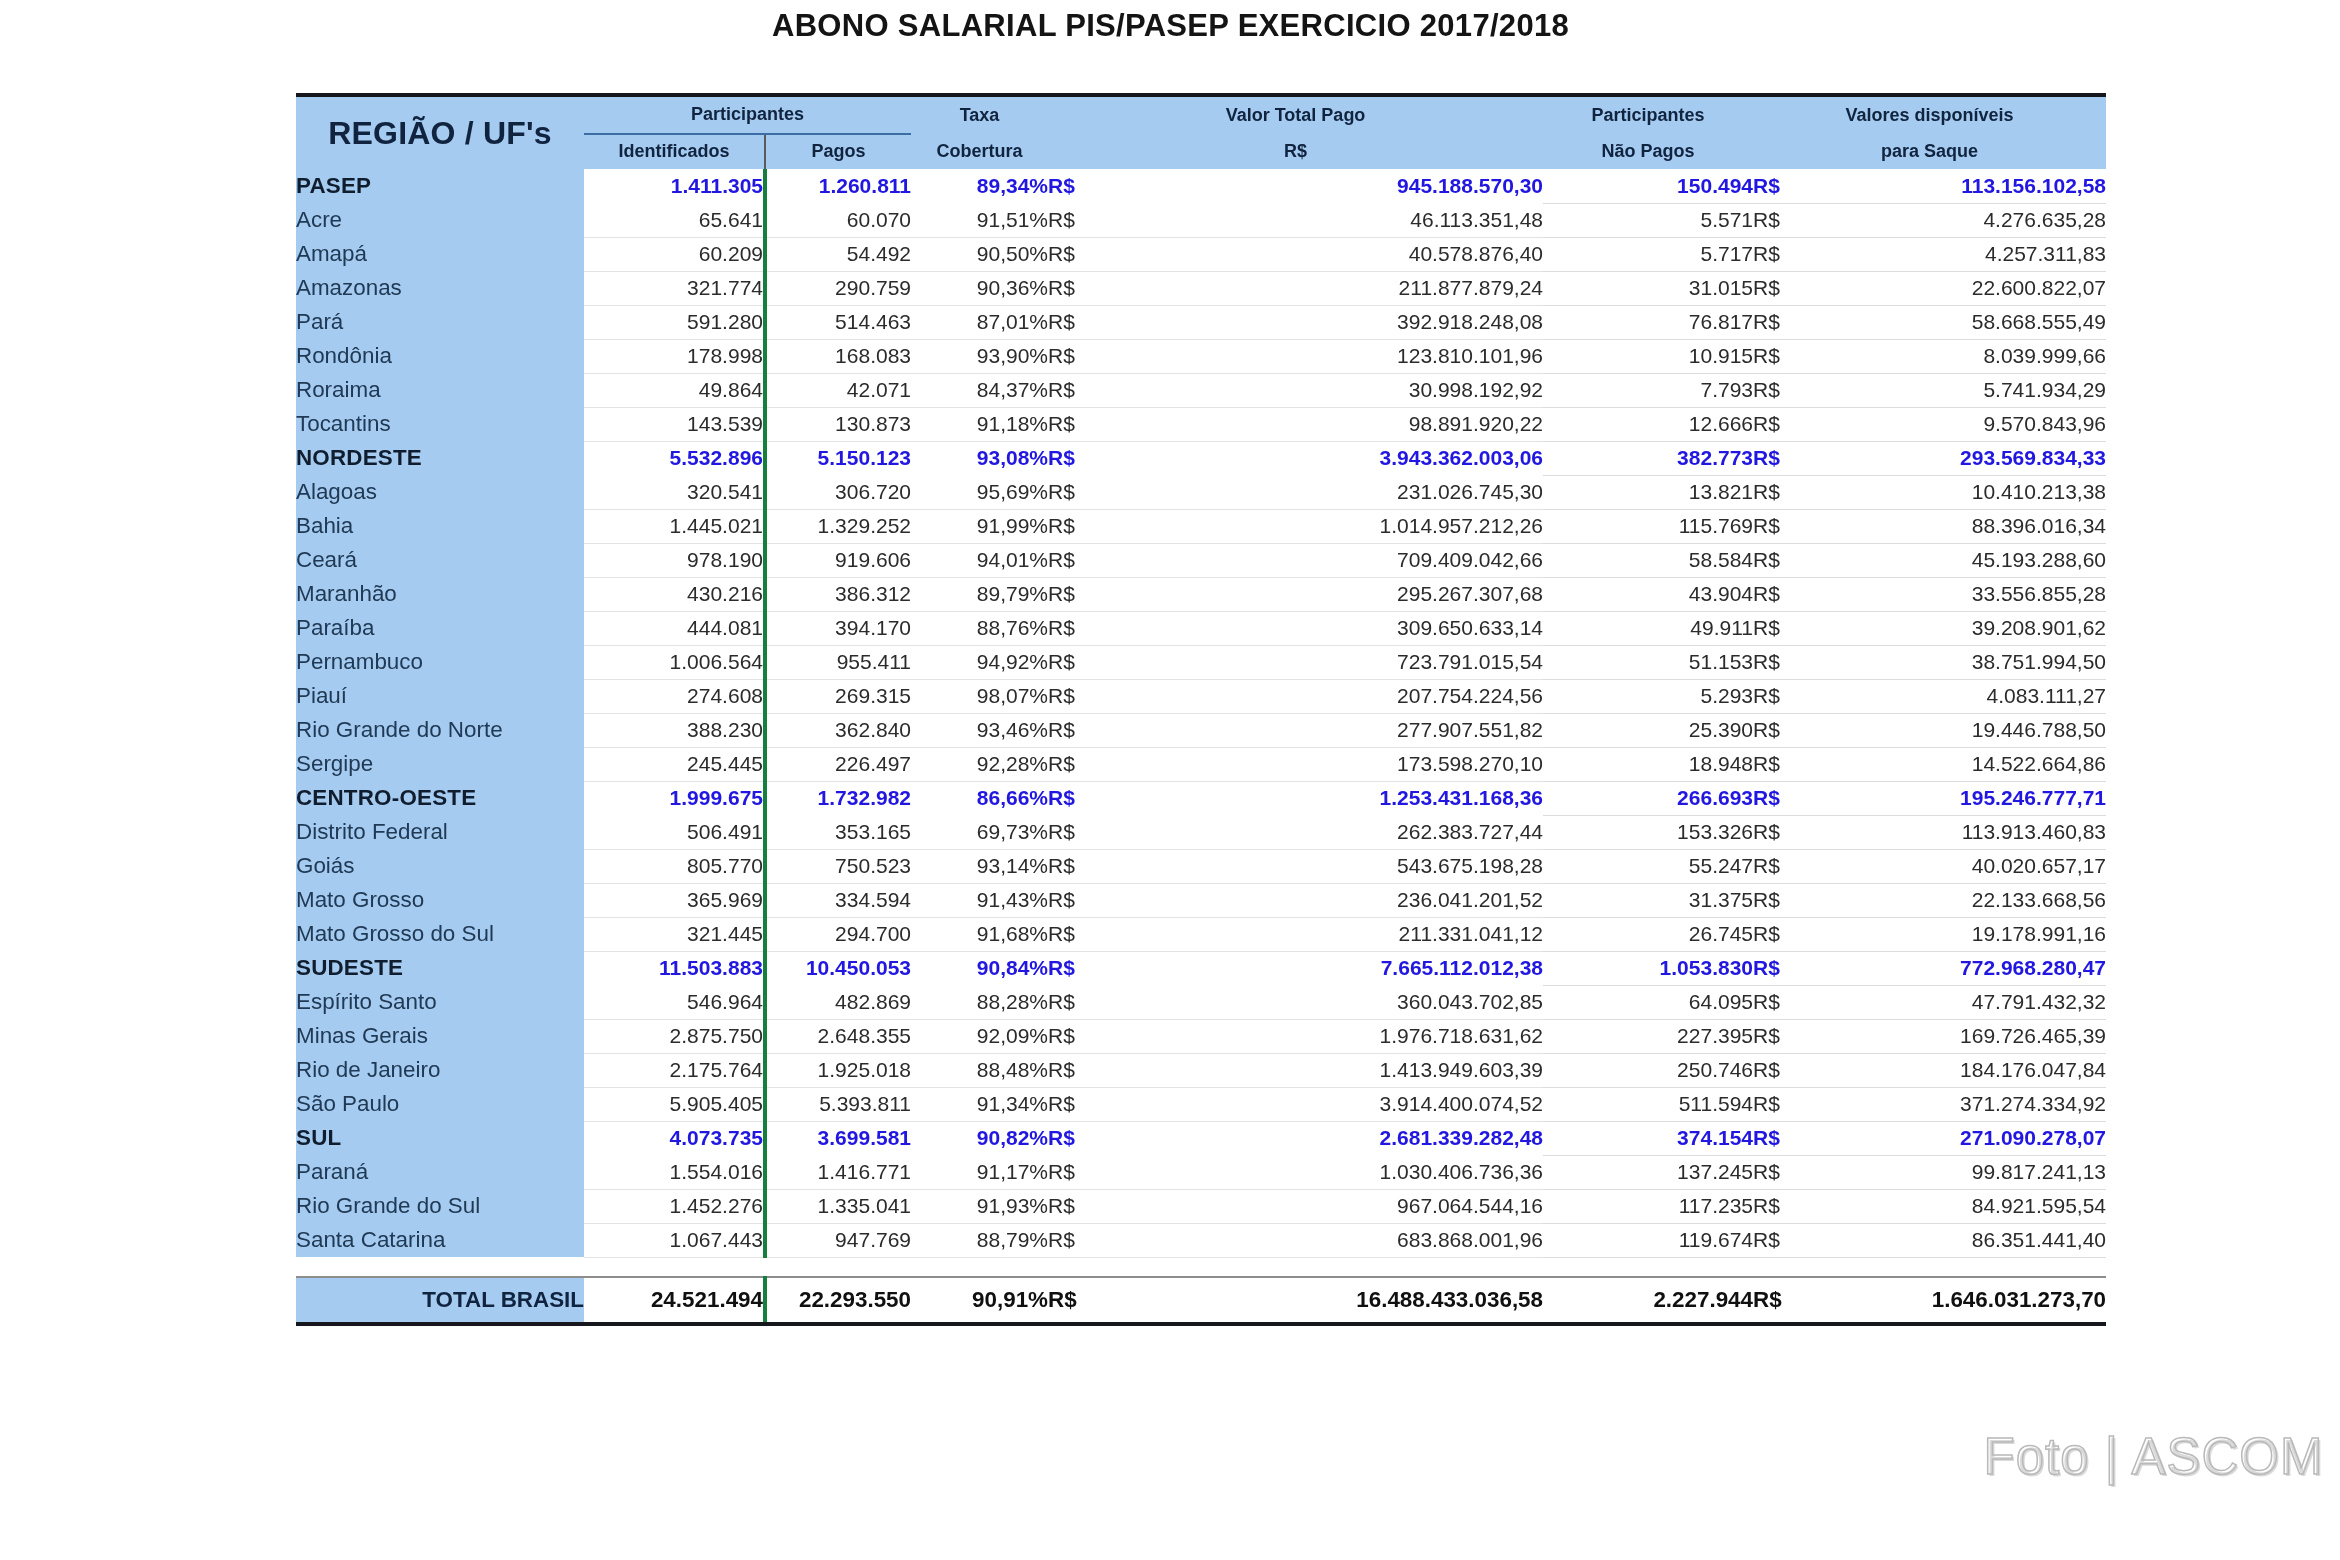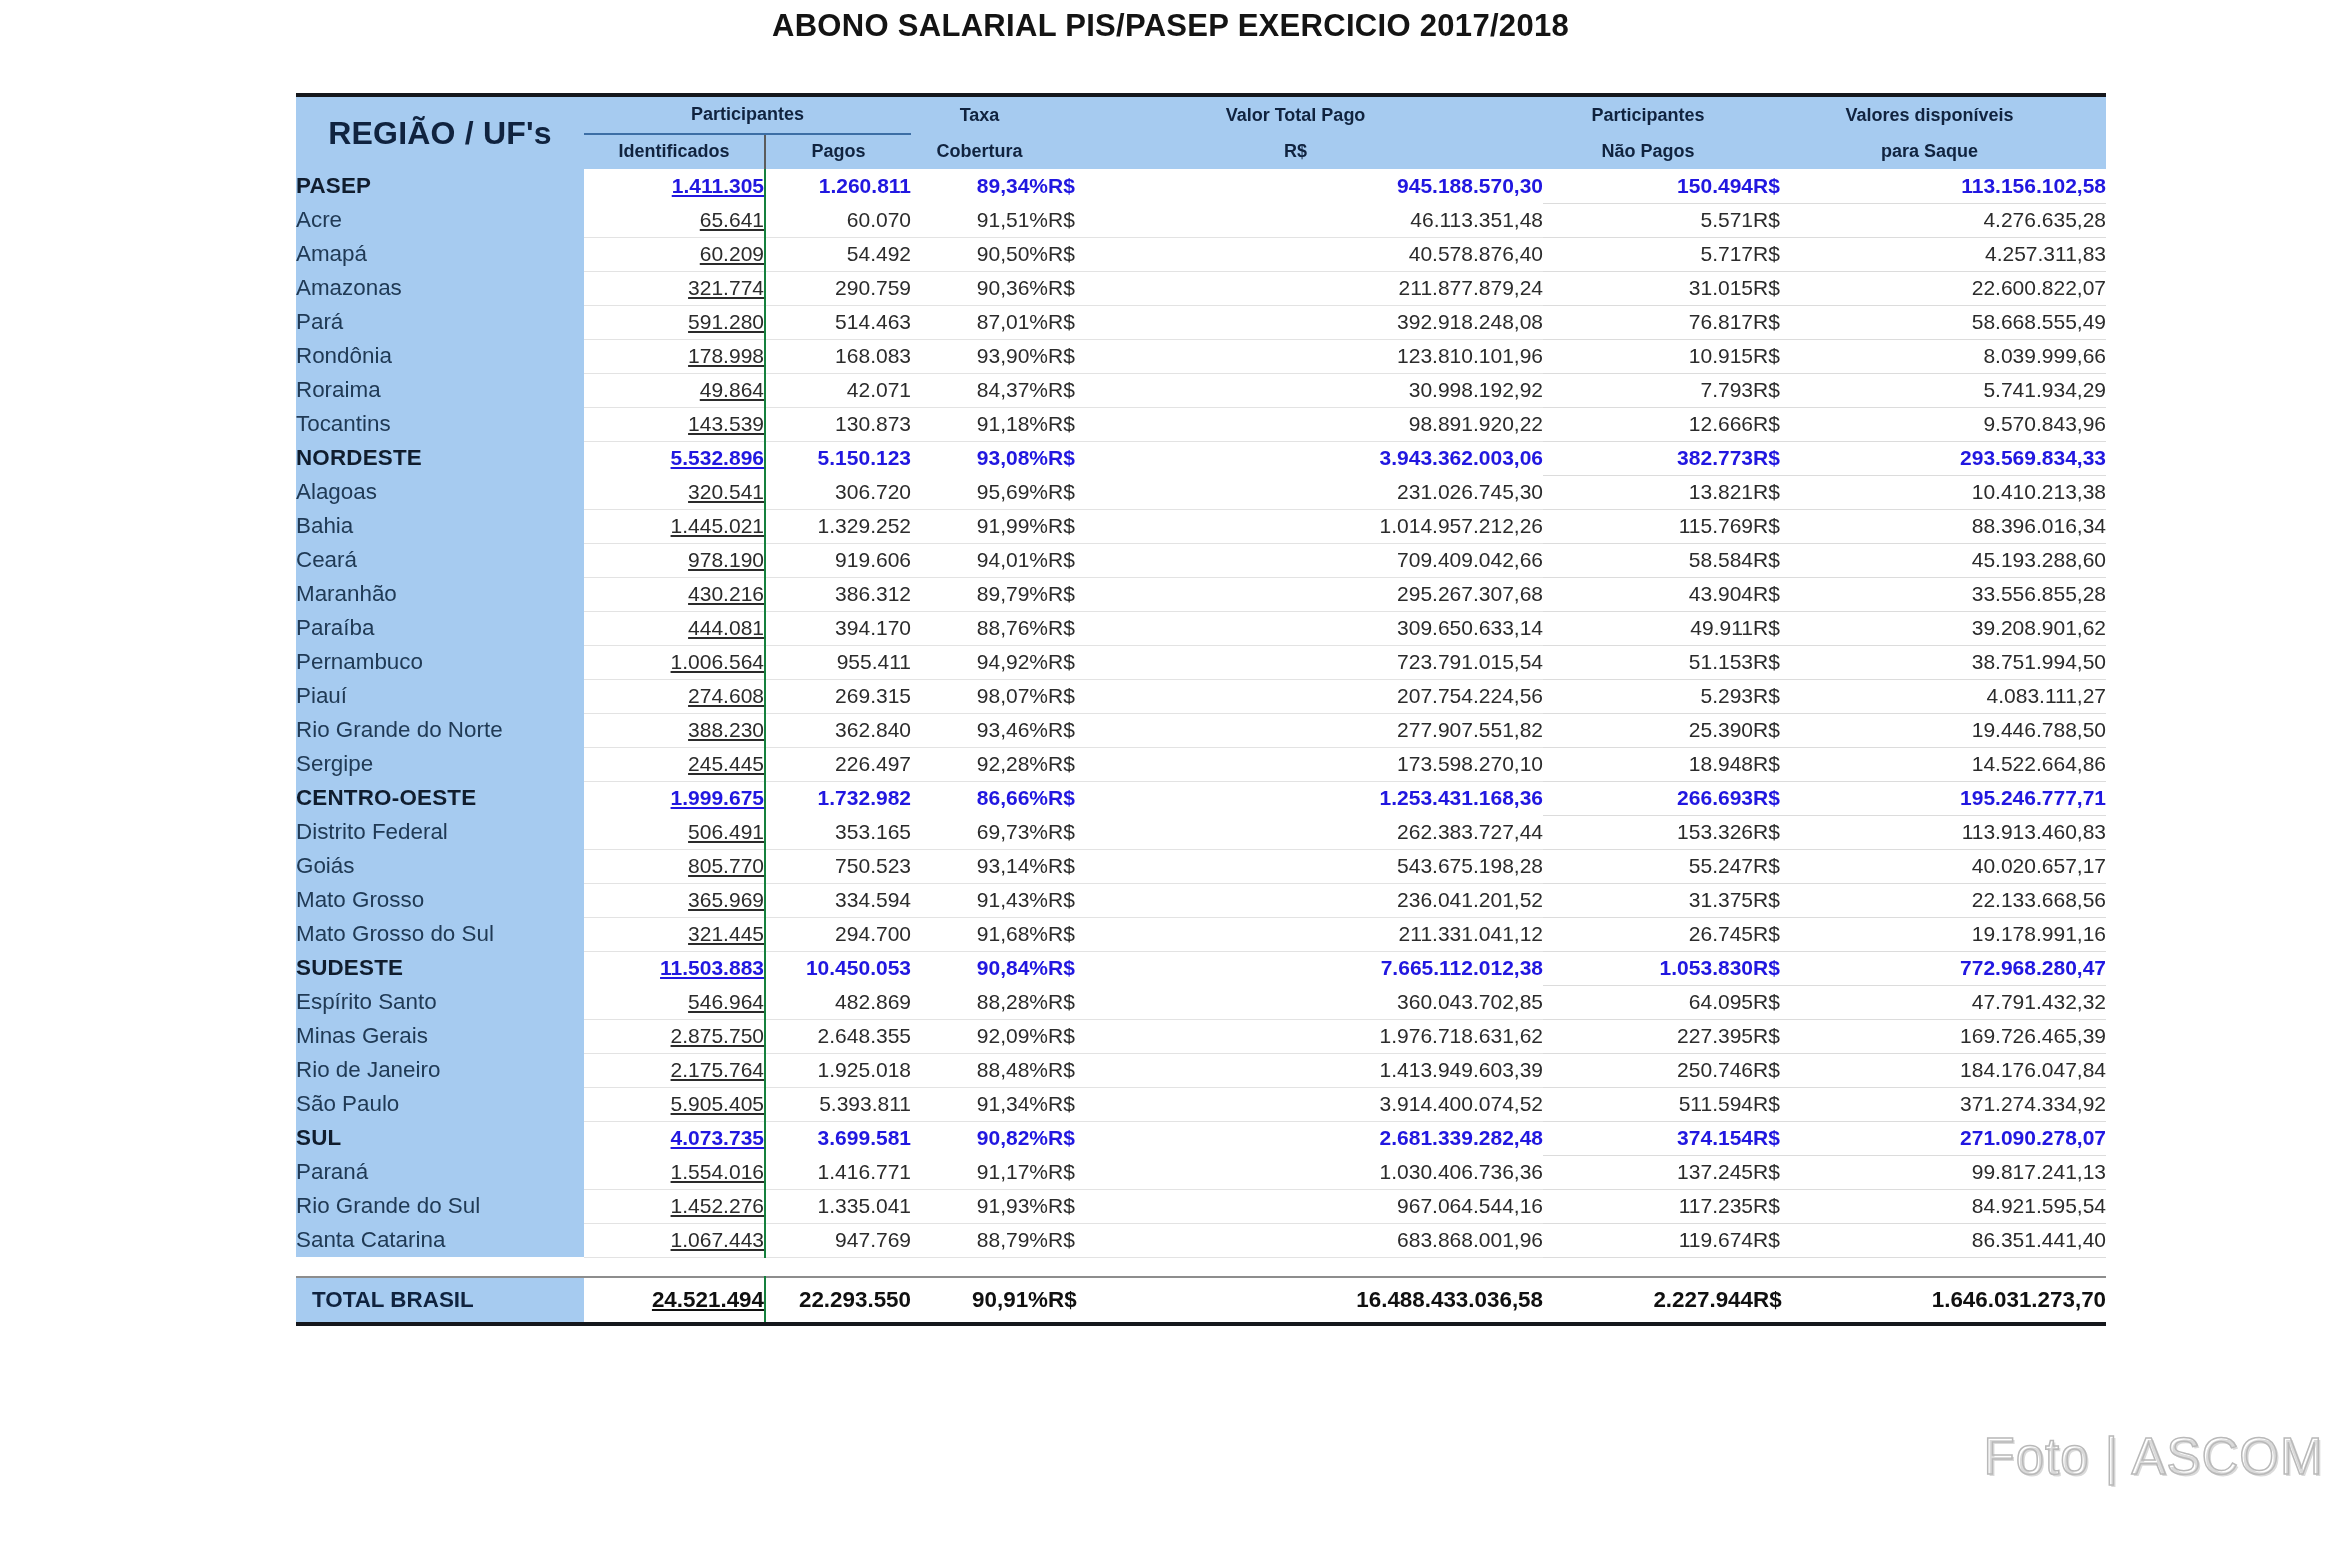--- a/index.html
+++ b/index.html
@@ -103,34 +103,34 @@
     padding-left: 5.9px;
   }
   tr.group td.num, tr.group td.cur {
     color: #2117e0;
     font-weight: bold;
   }
   td.hair  { border-bottom: 1px solid #e3e3e3; }
   td.whitecell { background: #ffffff; }
 
   
-  .vline-ident { border-right: 2px solid #15803d; text-decoration: underline; }
+  .vline-ident { border-right: 4px solid #15803d; }
 
   
   td.hair-r { border-bottom: 1px solid #dcdcdc; }
   tr.totalrow { height: 47px; }
   tr.totalrow td {
     font-weight: bold;
     color: #101010;
     font-size: 22.4px;
     border-top: 2.9px solid #8d8d8d;
     border-bottom: 4.9px solid #15171c;
   }
   tr.totalrow td.regname {
-    text-align: left;
+    text-align: right;
     padding-left: 16px;
     color: #10233f;
     border-top: 2.9px solid #8d8d8d;
     border-bottom: 4.9px solid #15171c;
   }
   tr.spacer td { height: 19.5px; border: none; background: #fff; }
 
   
   .wm {
     position: absolute;

